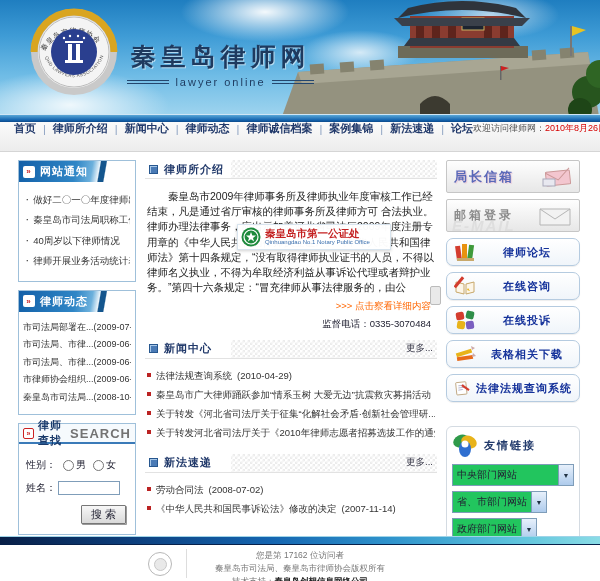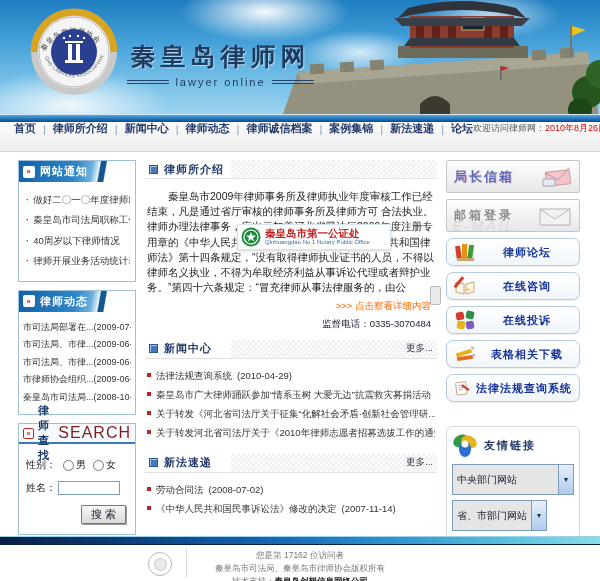--- a/index.html
+++ b/index.html
@@ -69,31 +69,31 @@
     font-size:9px; line-height:1.95; white-space:nowrap; overflow:hidden; }
   .dyn-row a { color:#333; text-decoration:none; cursor:pointer; }
   .dyn-date { color:#333; }
 
   .search-hd { height:20px; display:flex; align-items:center; gap:4px; padding:0 4px;
     background:#f6fafd; border-bottom:2px solid #3a7ab8; }
   .hd-ico2 { flex:none; width:11px; height:11px; background:#fff; border:1px solid #c22; border-radius:2px;
     color:#c22; font-size:7px; font-weight:bold; display:flex; align-items:center; justify-content:center; }
   .hd-ico2::before { content:"»"; }
   .search-ttl { color:#1a3a6b; font-weight:bold; font-size:11px; letter-spacing:1px; }
-  .search-wm { margin-left:auto; color:#7f1d1d; font-weight:normal; font-size:16px; letter-spacing:1px; }
+  .search-wm { margin-left:auto; color:#737373; font-weight:bold; font-size:13px; letter-spacing:1px; }
   .search-body { padding:14px 7px 10px; }
   .f-row { display:flex; align-items:center; font-size:10px; color:#223; margin-bottom:9px; }
   .f-row input[type=radio] { width:11px; height:11px; margin:0 2px 0 7px; }
   .radio-lab { font-size:10px; color:#223; }
   .name-input { width:62px; height:14px; border:1px solid #7f9db9; font-size:10px; padding:0 2px; margin-left:2px; }
   .btn-row { text-align:right; margin:2px 2px 0; }
   .search-btn { font-size:11px; padding:1px 9px; color:#223; cursor:pointer;
     background:linear-gradient(180deg,#f7f7f7,#d9d9d9); border:1px solid #777; border-radius:1px; box-shadow:1px 1px 0 #999; }
 
-  .xp-select { display:inline-flex; align-items:center; border:1px solid #7f9db9; background:#e5e5e5; height:31px; cursor:pointer; }
+  .xp-select { display:inline-flex; align-items:center; border:1px solid #7f9db9; background:#22c55e; height:22px; cursor:pointer; }
   .xp-val { font-size:10px; color:#223; padding:0 4px; white-space:nowrap; }
   .xp-arrow { width:15px; align-self:stretch; border-left:1px solid #7f9db9;
     background:linear-gradient(180deg,#e7f0fb,#aecbec); display:flex; align-items:center; justify-content:center;
     font-size:7px; color:#234; }
   .xp-arrow::before { content:"▼"; }
 
   
   .section { margin-bottom:9px; }
   .sec-hd { height:19px; display:flex; align-items:center; gap:6px; padding:0 4px;
     border-bottom:1px solid #e2e2e2;

